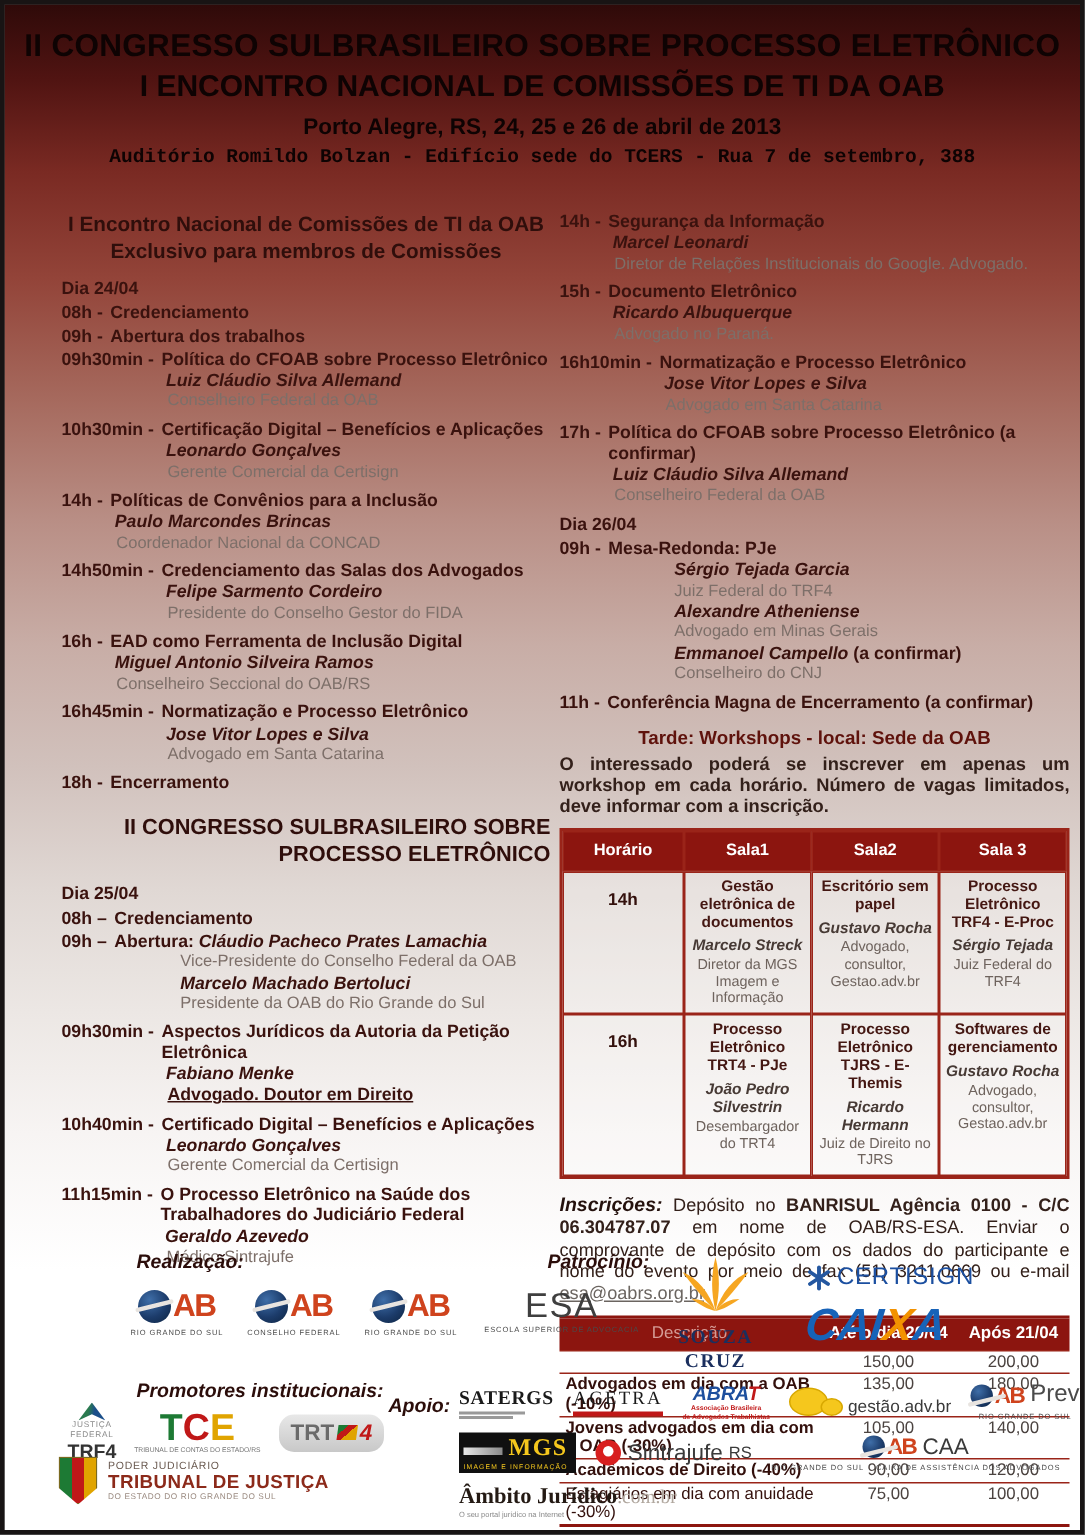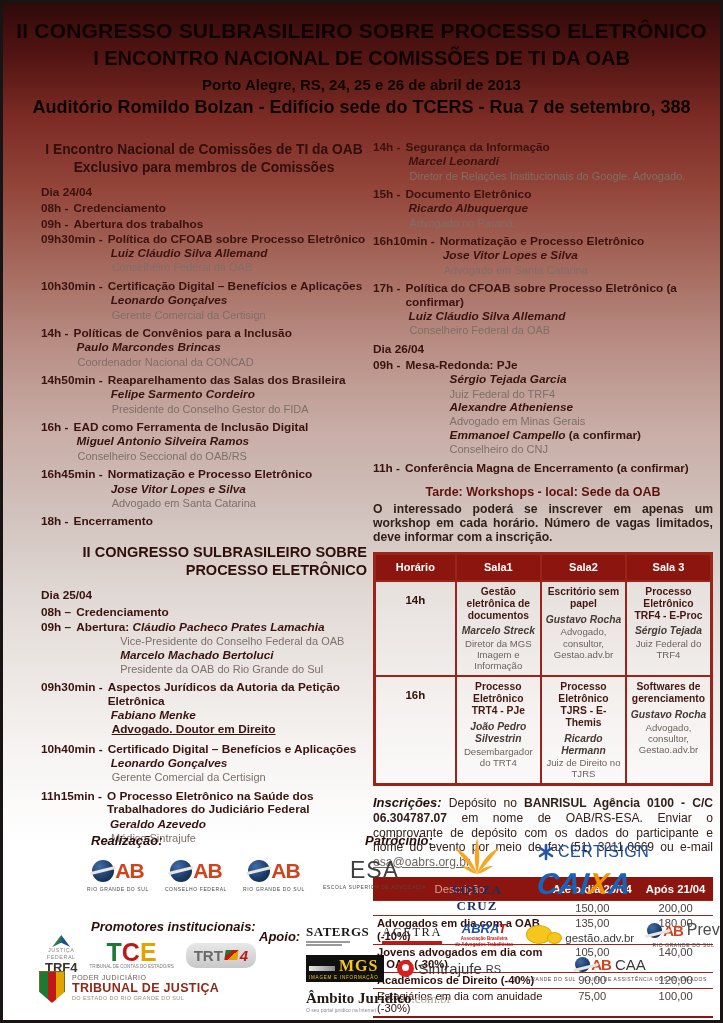--- a/index.html
+++ b/index.html
@@ -15,21 +15,21 @@
       #2f0a09 0%, #511412 5%, #7a2a23 11%, #934439 18%,
       #a66a5e 26%, #b98f86 34%, #c8ada6 42%, #d1c1bc 50%,
       #e0d8d4 58%, #ece7e4 66%, #f7f4f3 74%, #ffffff 83%, #ffffff 100%);
     overflow:hidden;
   }
   
   .header{position:absolute;top:16px;left:0;width:100%;text-align:center;color:#0e0303;}
   .header .t1{font-size:21px;font-weight:bold;letter-spacing:0.2px;}
   .header .t2{font-size:20px;font-weight:bold;margin-top:4px;}
   .header .t3{font-size:15px;font-weight:bold;margin-top:6px;}
-  .header .t4{font-size:18px;font-weight:bold;margin-top:4px;}
+  .header .t4{font-size:13px;font-weight:bold;margin-top:4px;font-family:Liberation Mono, monospace;}
   
   .col{position:absolute;top:138px;font-size:11.8px;line-height:1.13;}
   .col-left{left:38px;width:326px;}
   .col-right{left:370px;width:340px;}
   .sec-heading{text-align:center;font-weight:bold;font-size:13.8px;color:#2f0e0b;line-height:1.3;margin-bottom:9px;}
   .congresso-heading{margin-top:14px;font-size:14.5px;text-align:right;}
   .day-label{font-weight:bold;margin-bottom:3px;}
   
   .sched-item{display:flex;margin-bottom:6px;}
   .sched-item .time{font-weight:bold;white-space:nowrap;margin-right:5px;}
@@ -192,21 +192,21 @@
           <span class="time">14h -</span>
           <div class="sched-content">
             <div class="first-line"><span class="sched-title">Políticas de Convênios para a Inclusão</span></div>
             <div class="sp-name">Paulo Marcondes Brincas</div>
             <div class="sp-role">Coordenador Nacional da CONCAD</div>
           </div>
         </div>
         <div class="sched-item">
           <span class="time">14h50min -</span>
           <div class="sched-content">
-            <div class="first-line"><span class="sched-title">Reaparelhamento das Salas dos Brasileira</span></div>
+            <div class="first-line"><span class="sched-title">Credenciamento das Salas dos Advogados</span></div>
             <div class="sp-name">Felipe Sarmento Cordeiro</div>
             <div class="sp-role">Presidente do Conselho Gestor do FIDA</div>
           </div>
         </div>
         <div class="sched-item">
           <span class="time">16h -</span>
           <div class="sched-content">
             <div class="first-line"><span class="sched-title">EAD como Ferramenta de Inclusão Digital</span></div>
             <div class="sp-name">Miguel Antonio Silveira Ramos</div>
             <div class="sp-role">Conselheiro Seccional do OAB/RS</div>

